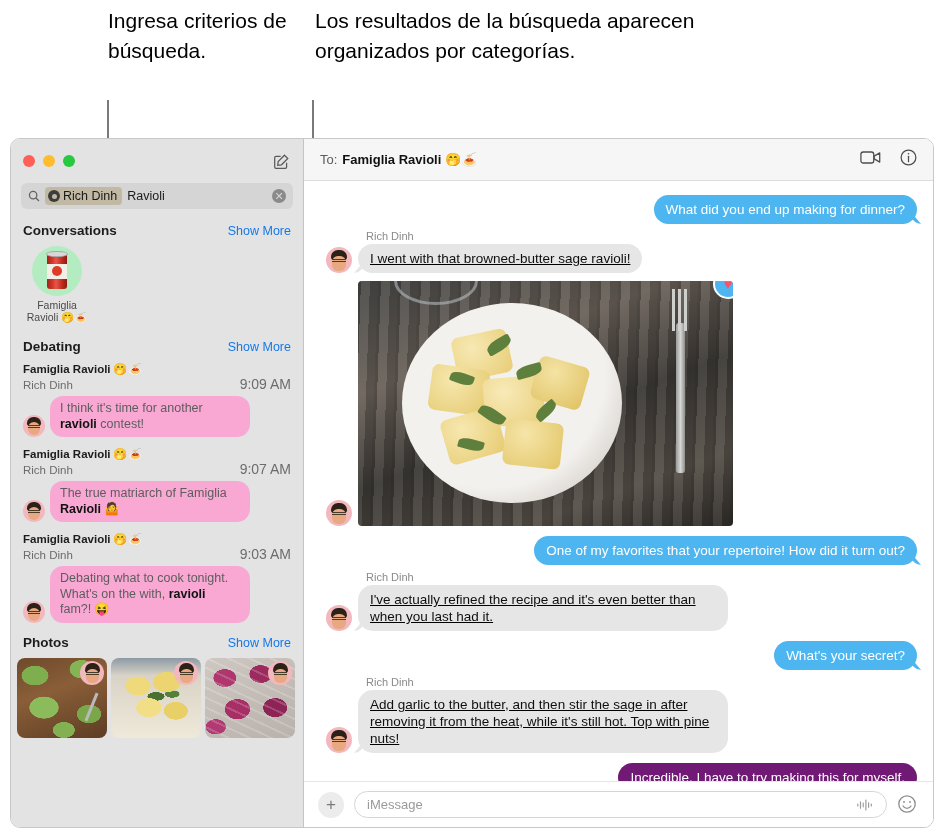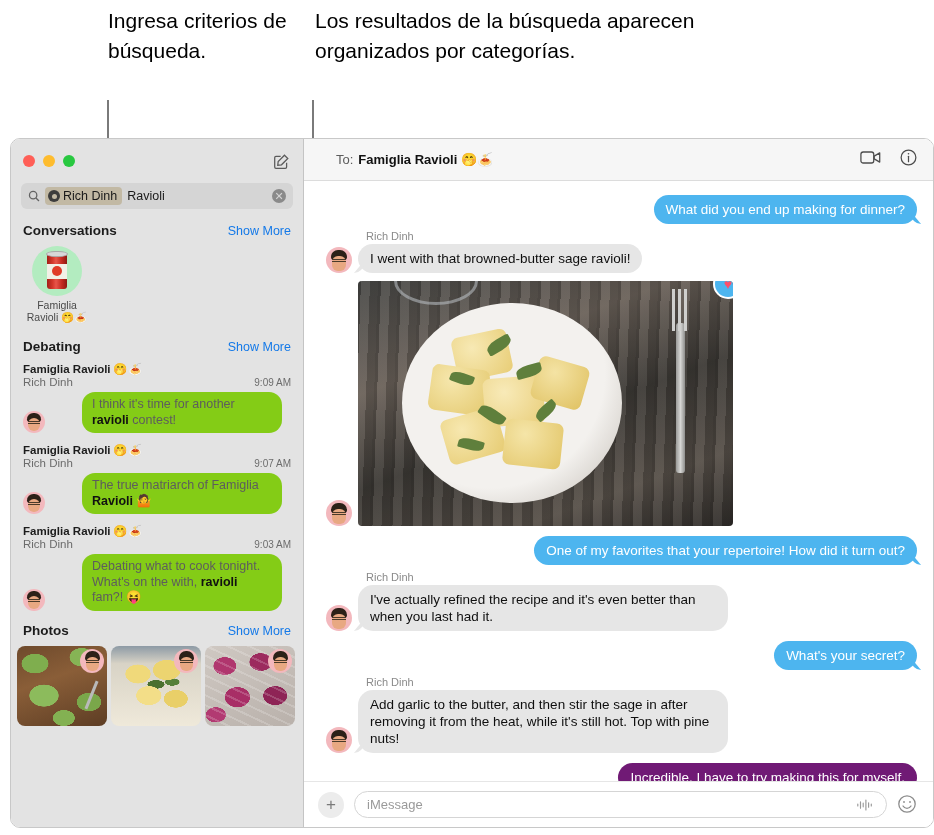--- a/index.html
+++ b/index.html
@@ -169,49 +169,48 @@
     word-break: break-word;
   }
 
   
   .msg-result { padding: 4px 12px 6px 12px; }
   .msg-meta-line1 { font-size: 11.5px; font-weight: bold; color: #1c1c1c; }
   .msg-meta-row {
     display: flex; align-items: baseline;
   }
   .msg-meta-sender { font-size: 11.5px; color: #6c6c6c; }
-  .msg-meta-time { margin-left: auto; font-size: 10px; color: #6c6c6c; }
+  .msg-meta-time { margin-left: auto; font-size: 14px; color: #6c6c6c; }
   .msg-bubble-row {
     display: flex; align-items: flex-end; gap: 5px; margin-top: 4px;
   }
   .mini-avatar {
     width: 22px; height: 22px; border-radius: 50%;
     background: #f3b8bd; flex: none; position: relative; overflow: hidden;
   }
   .memoji-hair {
     position:absolute; left:4px; top:2px; width:14px; height:9px;
     background:#2c2118; border-radius: 7px 7px 3px 3px;
   }
   .memoji-face {
     position:absolute; left:5px; top:7px; width:12px; height:13px;
     background:#e8a882; border-radius: 6px 6px 6px 6px;
   }
   .memoji-glass {
     position:absolute; left:5px; top:10px; width:12px; height:3px;
     border-top:1px solid #4a3a2a; border-bottom:1px solid #4a3a2a;
   }
   .result-bubble {
-    background: #84cc16;
+    background: #f9a8d4;
     border-radius: 13px;
     padding: 5px 10px;
     font-size: 12.5px;
     line-height: 15.5px;
     color: #5d5d5d;
     max-width: 200px;
-    margin-left: 32px;
   }
   .result-bubble b { color: #111; font-weight: bold; }
 
   
   .photo-row { display: flex; gap: 4px; padding: 4px 0 0 6px; }
   .photo-thumb {
     width: 90px; height: 80px;
     border-radius: 8px;
     position: relative;
     overflow: hidden;
@@ -267,39 +266,39 @@
   }
   .conv-header {
     height: 42px;
     background: #f6f6f6;
     border-bottom: 1px solid #dcdcdc;
     display: flex;
     align-items: center;
     padding: 0 16px;
     flex: none;
   }
-  .to-label { font-size: 13px; color: #5c5c5c; margin-right: 5px; margin-left: 16px; }
+  .to-label { font-size: 13px; color: #5c5c5c; margin-right: 5px; }
   .to-name { font-size: 13px; color: #111; font-weight: 600; }
   .header-actions { margin-left: auto; display: flex; gap: 18px; align-items: center; color: #4d4d4d; }
 
   .thread {
     flex: 1;
     padding: 10px 16px 4px 14px;
     overflow: hidden;
     display: flex;
     flex-direction: column;
     gap: 2px;
   }
 
   .msg-in-group { margin-bottom: 4px; }
   .sender-name {
     font-size: 11px; color: #8a8a8a;
     margin-left: 48px; margin-bottom: 2px;
   }
-  .row-in { display: flex; align-items: flex-end; gap: 6px; }
+  .row-in { display: flex; align-items: flex-end; gap: 6px; text-decoration: underline; }
   .thread-avatar {
     width: 26px; height: 26px; border-radius: 50%;
     background: #f3b8bd; flex: none; position: relative; overflow: hidden;
     margin-left: 8px;
   }
   .thread-avatar .memoji-hair { left:5px; top:3px; width:16px; height:10px; }
   .thread-avatar .memoji-face { left:6px; top:9px; width:14px; height:15px; }
   .thread-avatar .memoji-glass { left:6px; top:12px; width:14px; }
 
   .bubble-in {

